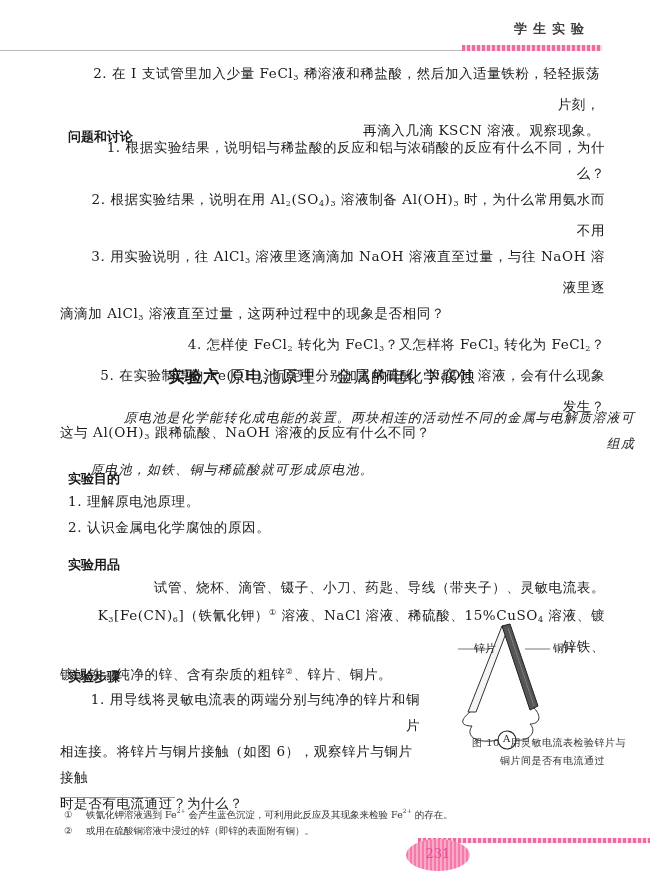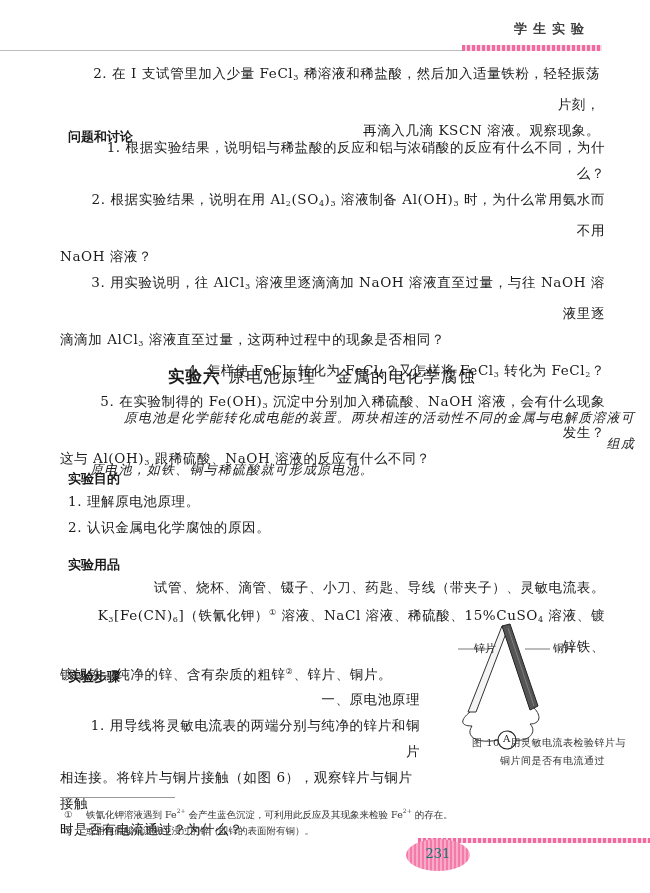--- a/index.html
+++ b/index.html
@@ -20,21 +20,21 @@
   .title b { font-weight: bold; margin-right: 8px; }
   .title .gap { display: inline-block; width: 20px; }
   .intro { font-size: 13px; line-height: 26px; letter-spacing: 1.2px; font-style: italic; }
   .fn-rule { left: 60px; top: 797px; width: 115px; height: 1px; background: #999; }
   .fn { font-size: 9.5px; line-height: 16px; color: #333; }
   .fn .num { display: inline-block; width: 22px; }
   .footer-dots { left: 418px; top: 838px; width: 232px; height: 5px;
                  background: repeating-linear-gradient(90deg, #f06aa0 0 3px, #fbd3e3 3px 5px); }
   .page-oval { left: 406px; top: 839px; width: 64px; height: 32px; border-radius: 50%;
                background: repeating-linear-gradient(90deg, #f37aa9 0 2px, #f9a9c8 2px 4px); }
-  .page-num { left: 406px; top: 846px; width: 64px; text-align: center; font-size: 13px; color: #0f766e; }
+  .page-num { left: 406px; top: 846px; width: 64px; text-align: center; font-size: 13px; color: #ec4899; }
   .caption { font-size: 10px; line-height: 18px; color: #333; letter-spacing: 0.5px; margin-left: 40px; }
   .fig-label { font-size: 11px; color: #222; }
 </style>
 </head>
 <body>
 
 <div class="abs header-title">学生实验</div>
 <div class="abs header-rule"></div>
 <div class="abs header-dots"></div>
 
@@ -42,21 +42,20 @@
   <span>2. 在 I 支试管里加入少量 FeCl</span><span class="sub">3</span><span> 稀溶液和稀盐酸，然后加入适量铁粉，轻轻振荡片刻，</span><br>
   <span>再滴入几滴 KSCN 溶液。观察现象。</span>
 </div>
 
 <div class="abs h" style="left:68px; top:128px;">问题和讨论</div>
 <div class="abs p" style="left:60px; top:134px; width:545px;">
   <div class="indent"><span>1. 根据实验结果，说明铝与稀盐酸的反应和铝与浓硝酸的反应有什么不同，为什么？</span></div>
   <div class="indent">
     <span>2. 根据实验结果，说明在用 Al</span><span class="sub">2</span><span>(SO</span><span class="sub">4</span><span>)</span><span class="sub">3</span><span> 溶液制备 Al(OH)</span><span class="sub">3</span><span> 时，为什么常用氨水而不用</span>
   </div>
-  <div><span>NaOH 溶液？</span></div>
   <div class="indent">
     <span>3. 用实验说明，往 AlCl</span><span class="sub">3</span><span> 溶液里逐滴滴加 NaOH 溶液直至过量，与往 NaOH 溶液里逐</span>
   </div>
   <div>
     <span>滴滴加 AlCl</span><span class="sub">3</span><span> 溶液直至过量，这两种过程中的现象是否相同？</span>
   </div>
   <div class="indent">
     <span>4. 怎样使 FeCl</span><span class="sub">2</span><span> 转化为 FeCl</span><span class="sub">3</span><span>？又怎样将 FeCl</span><span class="sub">3</span><span> 转化为 FeCl</span><span class="sub">2</span><span>？</span>
   </div>
   <div class="indent">
@@ -88,21 +87,20 @@
   <div class="indent">
     <span>K</span><span class="sub">3</span><span>[Fe(CN)</span><span class="sub">6</span><span>]（铁氰化钾）</span><span class="sup">①</span><span> 溶液、NaCl 溶液、稀硫酸、15%CuSO</span><span class="sub">4</span><span> 溶液、镀锌铁、</span>
   </div>
   <div>
     <span>镀锡铁、纯净的锌、含有杂质的粗锌</span><span class="sup">②</span><span>、锌片、铜片。</span>
   </div>
 </div>
 
 <div class="abs h" style="left:68px; top:668px;">实验步骤</div>
 <div class="abs p" style="left:60px; top:686px; width:360px;">
-  <div class="indent">一、原电池原理</div>
   <div class="indent">1. 用导线将灵敏电流表的两端分别与纯净的锌片和铜片</div>
   <div>相连接。将锌片与铜片接触（如图 6），观察锌片与铜片接触</div>
   <div>时是否有电流通过？为什么？</div>
 </div>
 
 <div class="abs" style="left:430px; top:620px; width:170px; height:130px;">
   <svg width="170" height="130" viewBox="0 0 170 130">
 
     <polygon points="38,92 46,92 78,8 72,6" fill="#f4f4f4" stroke="#333" stroke-width="1"></polygon>
 

